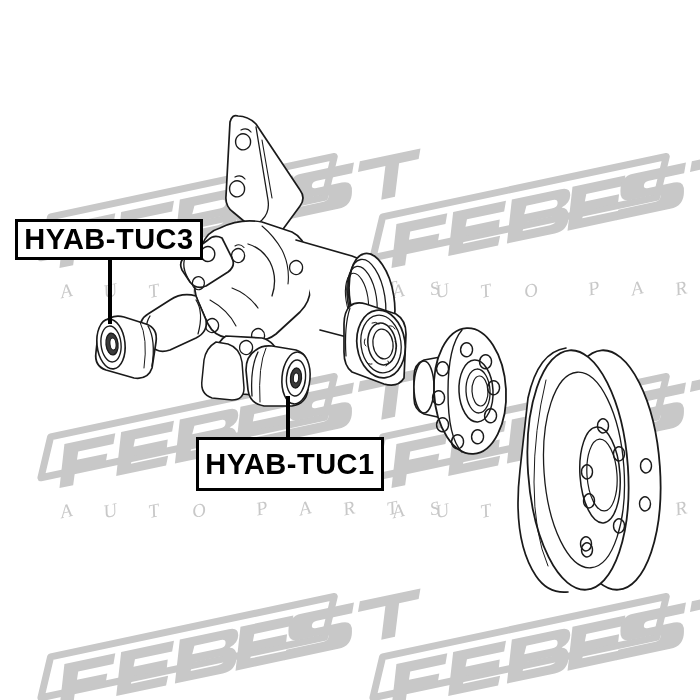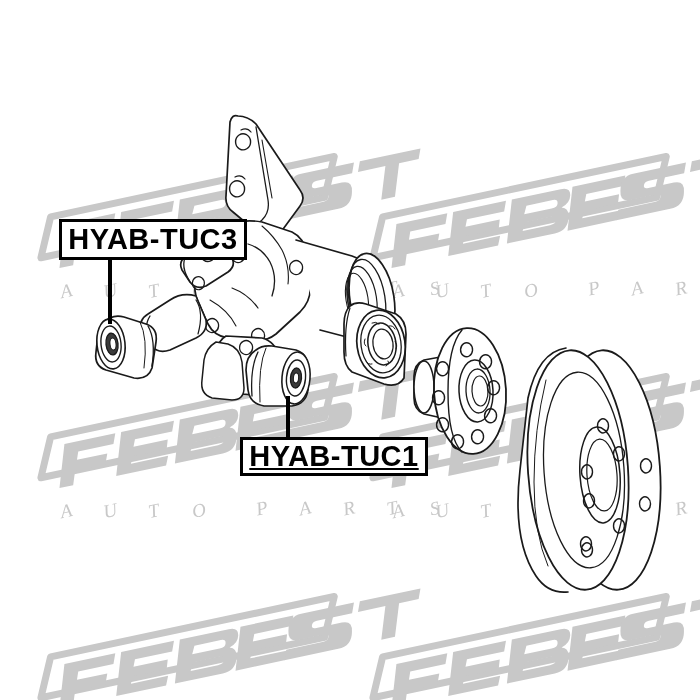--- a/index.html
+++ b/index.html
@@ -32,21 +32,20 @@
   #callout-layer   { z-index: 3; }
 
   .callout-box {
     position: absolute;
     box-sizing: border-box;
     background: #ffffff;
     border: 3px solid #000000;
     display: flex;
     align-items: center;
     justify-content: center;
-    margin-left: 44px;
   }
   .callout-inner {
     box-sizing: border-box;
     width: 100%;
     height: 100%;
     border: 2px solid #ffffff;
     display: flex;
     align-items: center;
     justify-content: center;
   }
@@ -310,20 +309,20 @@
     <div class="leader" style="left:108px; top:258px; width:4px; height:66px;"></div>
 
     <div class="callout-box" style="left:15px; top:219px; width:188px; height:41px;">
       <div class="callout-inner">
         <span class="callout-text">HYAB-TUC3</span>
       </div>
     </div>
 
     <div class="leader" style="left:286px; top:396px; width:4px; height:43px;"></div>
 
-    <div class="callout-box" style="left:196px; top:437px; width:188px; height:39px;text-decoration:underline;">
+    <div class="callout-box" style="left:196px; top:437px; width:188px; height:54px;">
       <div class="callout-inner">
         <span class="callout-text">HYAB-TUC1</span>
       </div>
     </div>
   </div>
 
 </div>
 
 </body></html>

